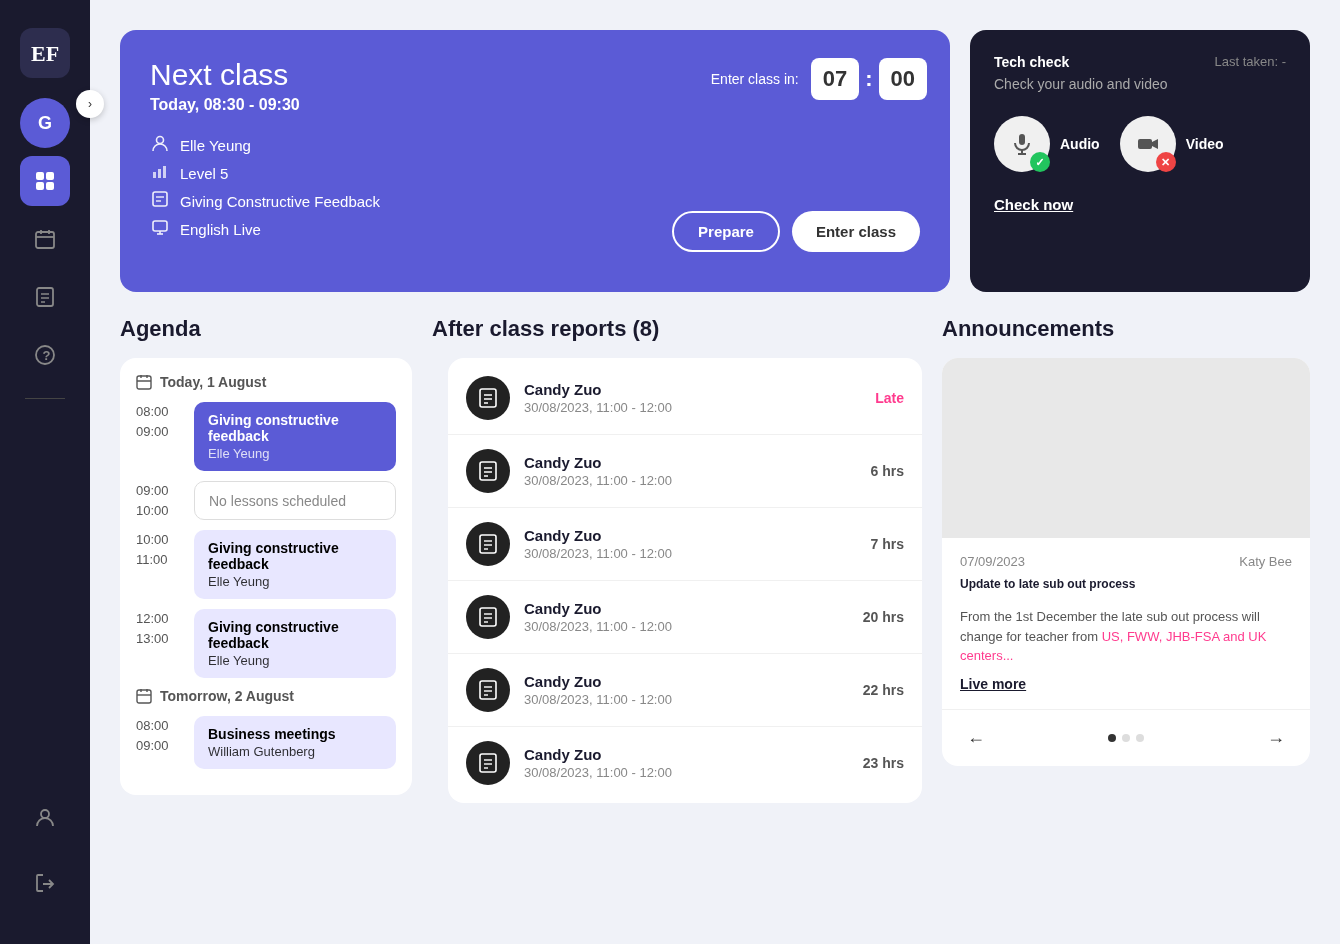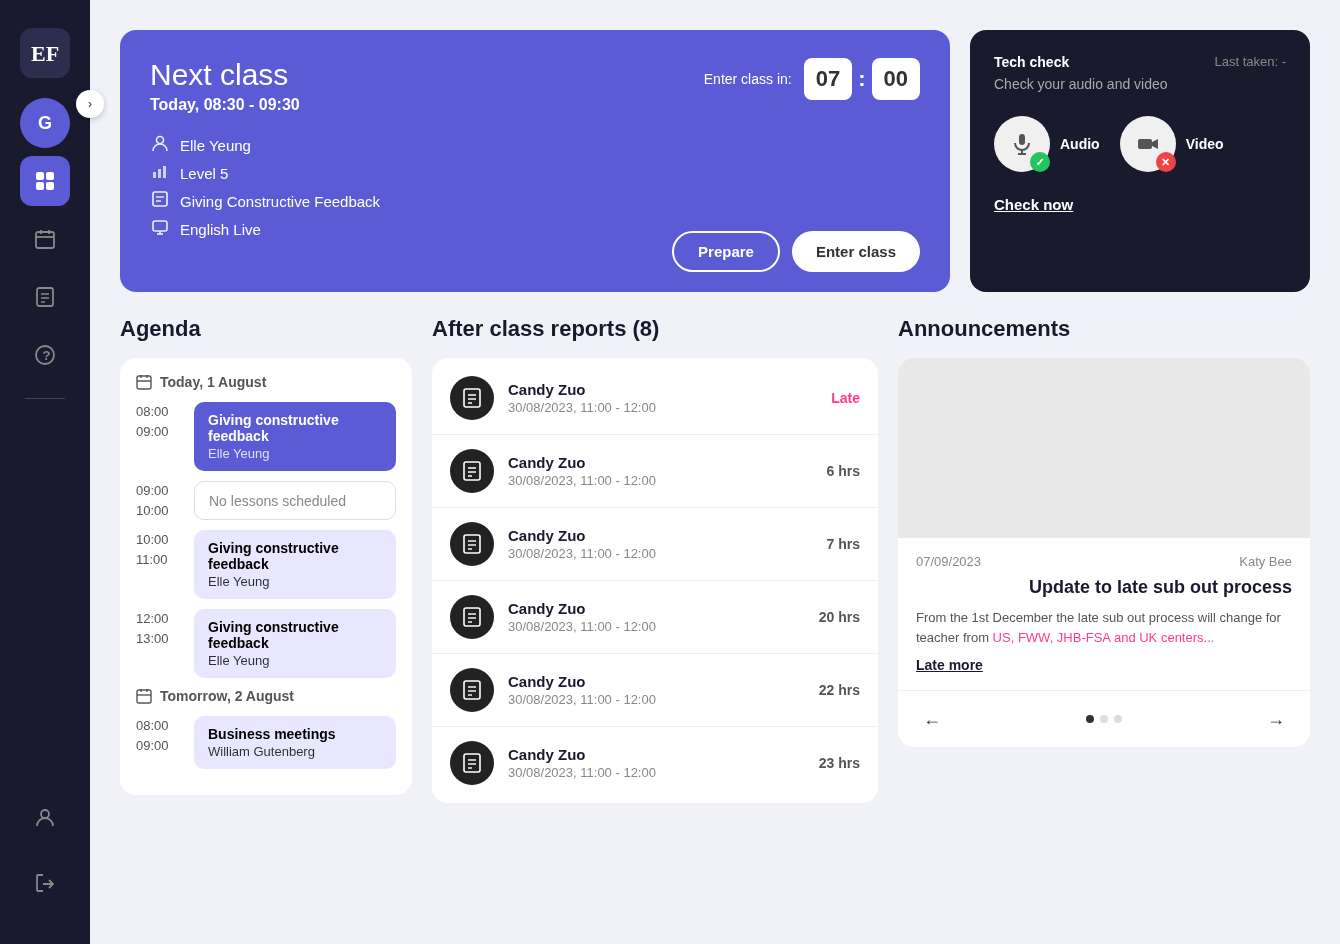--- a/index.html
+++ b/index.html
@@ -112,39 +112,39 @@
       display: flex;
       align-items: center;
       gap: 10px;
       font-size: 15px;
     }
     .info-icon {
       width: 20px; text-align: center; font-size: 16px; opacity: 0.9;
     }
     .timer-section {
       position: absolute;
-      top: 28px; right: 30px;
+      top: 28px; right: 23px;
       display: flex; align-items: center; gap: 12px;
     }
     .timer-label { font-size: 14px; }
     .timer-display {
       display: flex; align-items: center; gap: 6px;
     }
     .timer-box {
       background: white; color: #333;
       border-radius: 8px;
       padding: 8px 12px;
       font-size: 22px; font-weight: 700;
       min-width: 48px; text-align: center;
     }
     .timer-colon { font-size: 22px; font-weight: 700; }
     .action-buttons {
       display: flex; gap: 12px;
       position: absolute;
-      bottom: 20px; right: 30px;
+      bottom: 40px; right: 30px;
     }
     .btn-prepare {
       background: transparent;
       border: 2px solid white;
       color: white;
       border-radius: 50px;
       padding: 10px 24px;
       font-size: 15px; font-weight: 600;
       cursor: pointer;
     }
@@ -267,20 +267,21 @@
     }
 
     
     .reports-section { flex: 1; }
     .reports-card {
       background: white;
       border-radius: 16px;
       padding: 4px 0;
       max-height: 500px;
       overflow-y: auto;
+      margin-left: 16px;
     }
     .report-row {
       display: flex; align-items: center; gap: 14px;
       padding: 14px 18px;
       border-bottom: 1px solid #f0f0f0;
     }
     .report-row:last-child { border-bottom: none; }
     .report-icon {
       width: 44px; height: 44px;
       background: #222;
@@ -292,41 +293,40 @@
     .report-info { flex: 1; }
     .report-name { font-size: 15px; font-weight: 600; color: #1a1a2e; }
     .report-date { font-size: 13px; color: #888; margin-top: 2px; }
     .report-status {
       font-size: 14px; font-weight: 600;
     }
     .status-late { color: #ff3b8e; }
     .status-hrs { color: #555; }
 
     
-    .announcements-section { width: 412px; }
+    .announcements-section { width: 368px; }
     .announcements-card {
       background: white;
       border-radius: 16px;
       overflow: hidden;
     }
     .announcement-image {
       width: 100%; height: 180px;
       background: #e8e8e8;
     }
     .announcement-body {
       padding: 16px 18px;
     }
     .announcement-meta {
       display: flex; justify-content: space-between;
       font-size: 13px; color: #888; margin-bottom: 8px;
     }
     .announcement-title {
-      font-size: 18px; font-weight: 700; color: #1a1a2e;
-      margin-bottom: 10px;
-      text-align: right;
+      font-size: 12px; font-weight: 700; color: #1a1a2e;
+      margin-bottom: 16px;
     }
     .announcement-text {
       font-size: 13px; color: #555; line-height: 1.5;
     }
     .announcement-link { color: #ff3b8e; }
     .read-more {
       display: inline-block;
       font-size: 14px; font-weight: 700; color: #1a1a2e;
       text-decoration: underline;
       margin-top: 10px; cursor: pointer;
@@ -691,21 +691,21 @@
         <div class="announcement-image"></div>
         <div class="announcement-body">
           <div class="announcement-meta">
             <span>07/09/2023</span>
             <span>Katy Bee</span>
           </div>
           <div class="announcement-title">Update to late sub out process</div>
           <div class="announcement-text">
             <span>From the 1st December the late sub out process will change for teacher from </span><span class="announcement-link">US, FWW, JHB-FSA and UK centers...</span>
           </div>
-          <span class="read-more">Late more</span>
+          <span class="read-more">Live more</span>
         </div>
         <div class="announcement-nav">
           <div class="nav-arrow">←</div>
           <div class="nav-dots">
             <div class="nav-dot active"></div>
             <div class="nav-dot"></div>
             <div class="nav-dot"></div>
           </div>
           <div class="nav-arrow">→</div>
         </div>

